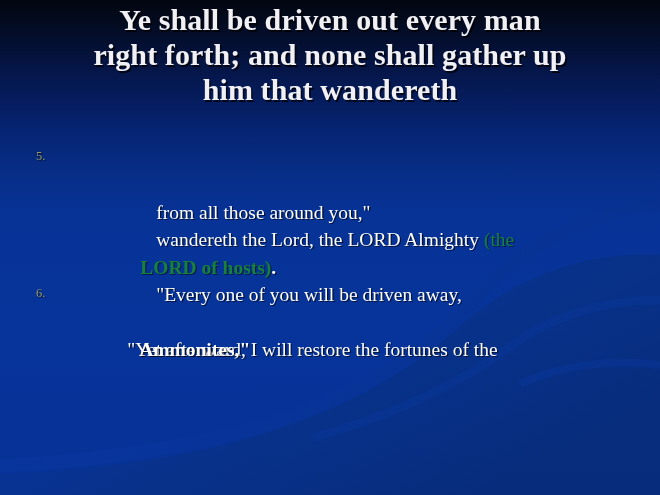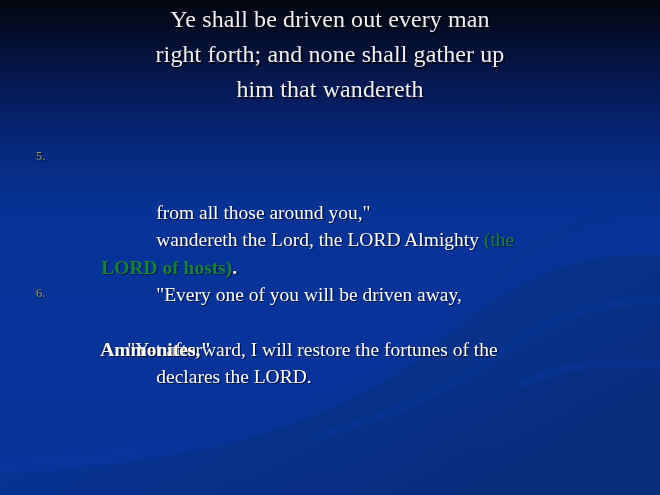--- a/index.html
+++ b/index.html
@@ -40,22 +40,22 @@
     height: 495px;
   }
 
   .title {
     position: absolute;
     left: 14px;
     top: 2px;
     width: 632px;
     text-align: center;
     color: #f0f0f5;
-    font-size: 24px;
-    font-weight: normal;
+    font-size: 30px;
+    font-weight: bold;
     line-height: 35px;
     letter-spacing: 0.1px;
     text-shadow: 1.6px 1.6px 0.5px rgba(0,0,0,0.78);
     white-space: pre-line;
   }
 
   .body-block {
     position: absolute;
     left: 0;
     top: 144px;
@@ -78,21 +78,21 @@
     top: 6px;
     font-size: 12.5px;
     line-height: 13px;
     color: #9a9a5e;
     text-shadow: 1px 1px 0.4px rgba(0,0,0,0.55);
   }
 
   .ln-a { padding-left: 93px; }
   .ln-b { padding-left: 127px; }
   .ln-c { padding-left: 98px; }
-  .ln-d { padding-left: 72px; font-weight: bold; }
+  .ln-d { padding-left: 111px; font-weight: bold; }
 
   .green {
     color: #17803c;
     text-shadow: 1.2px 1.2px 0.4px rgba(0,0,0,0.5);
     margin-top: 16px;
   }
 </style>
 </head>
 <body>
 
@@ -146,18 +146,15 @@
 
     <div class="line ln-c">
       <span class="marker">6.</span>
       <span>"Yet afterward, I will restore the fortunes of the</span>
     </div>
 
     <div class="line ln-d">
       <span>Ammonites,"</span>
     </div>
 
-    <div class="line ln-b">
-      <span>declares the LORD.</span>
-    </div>
 
   </div>
 </div>
 
 </body></html>

